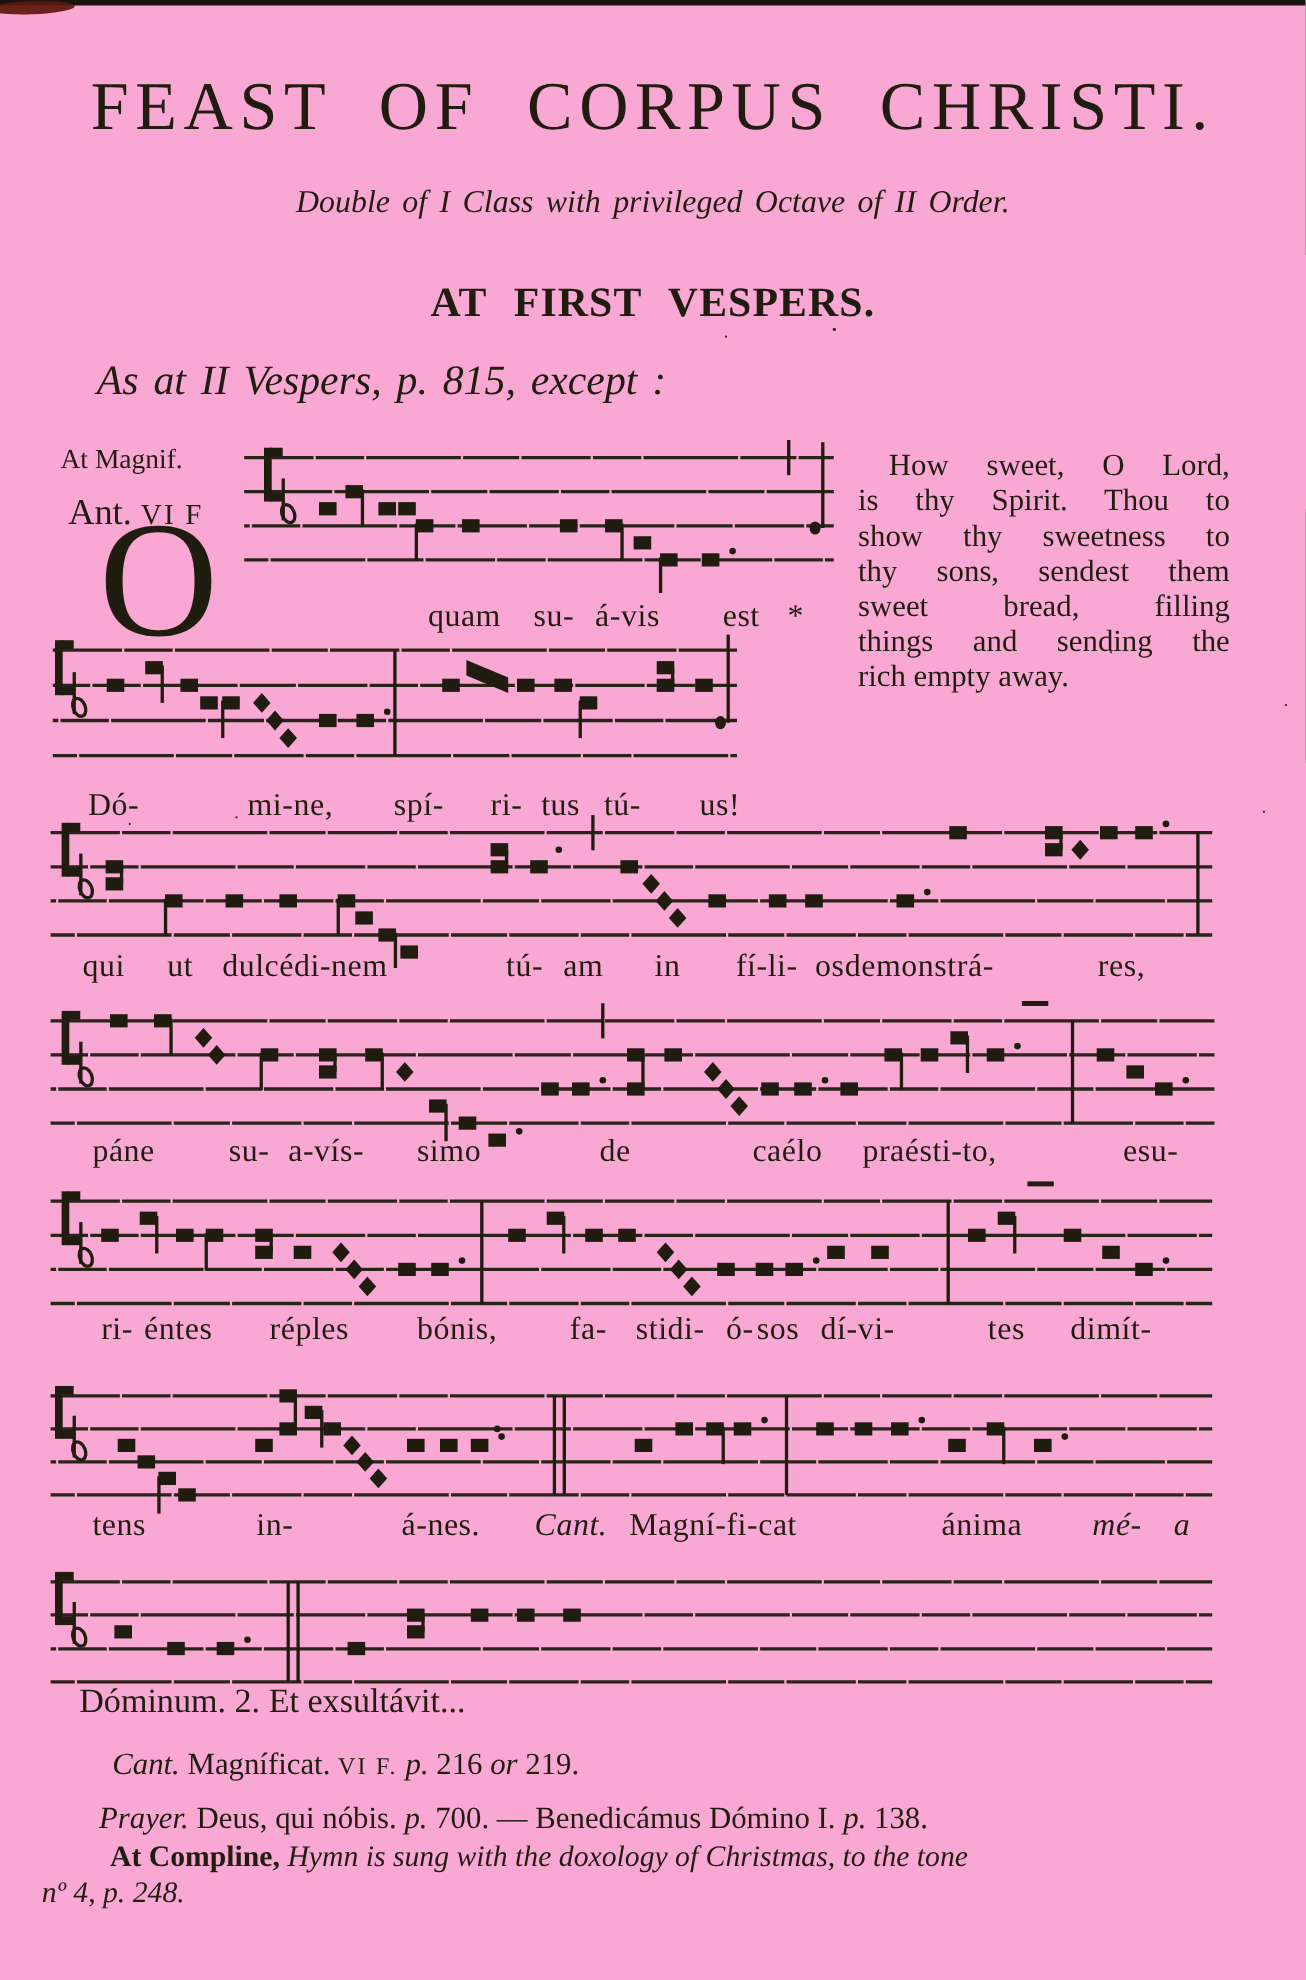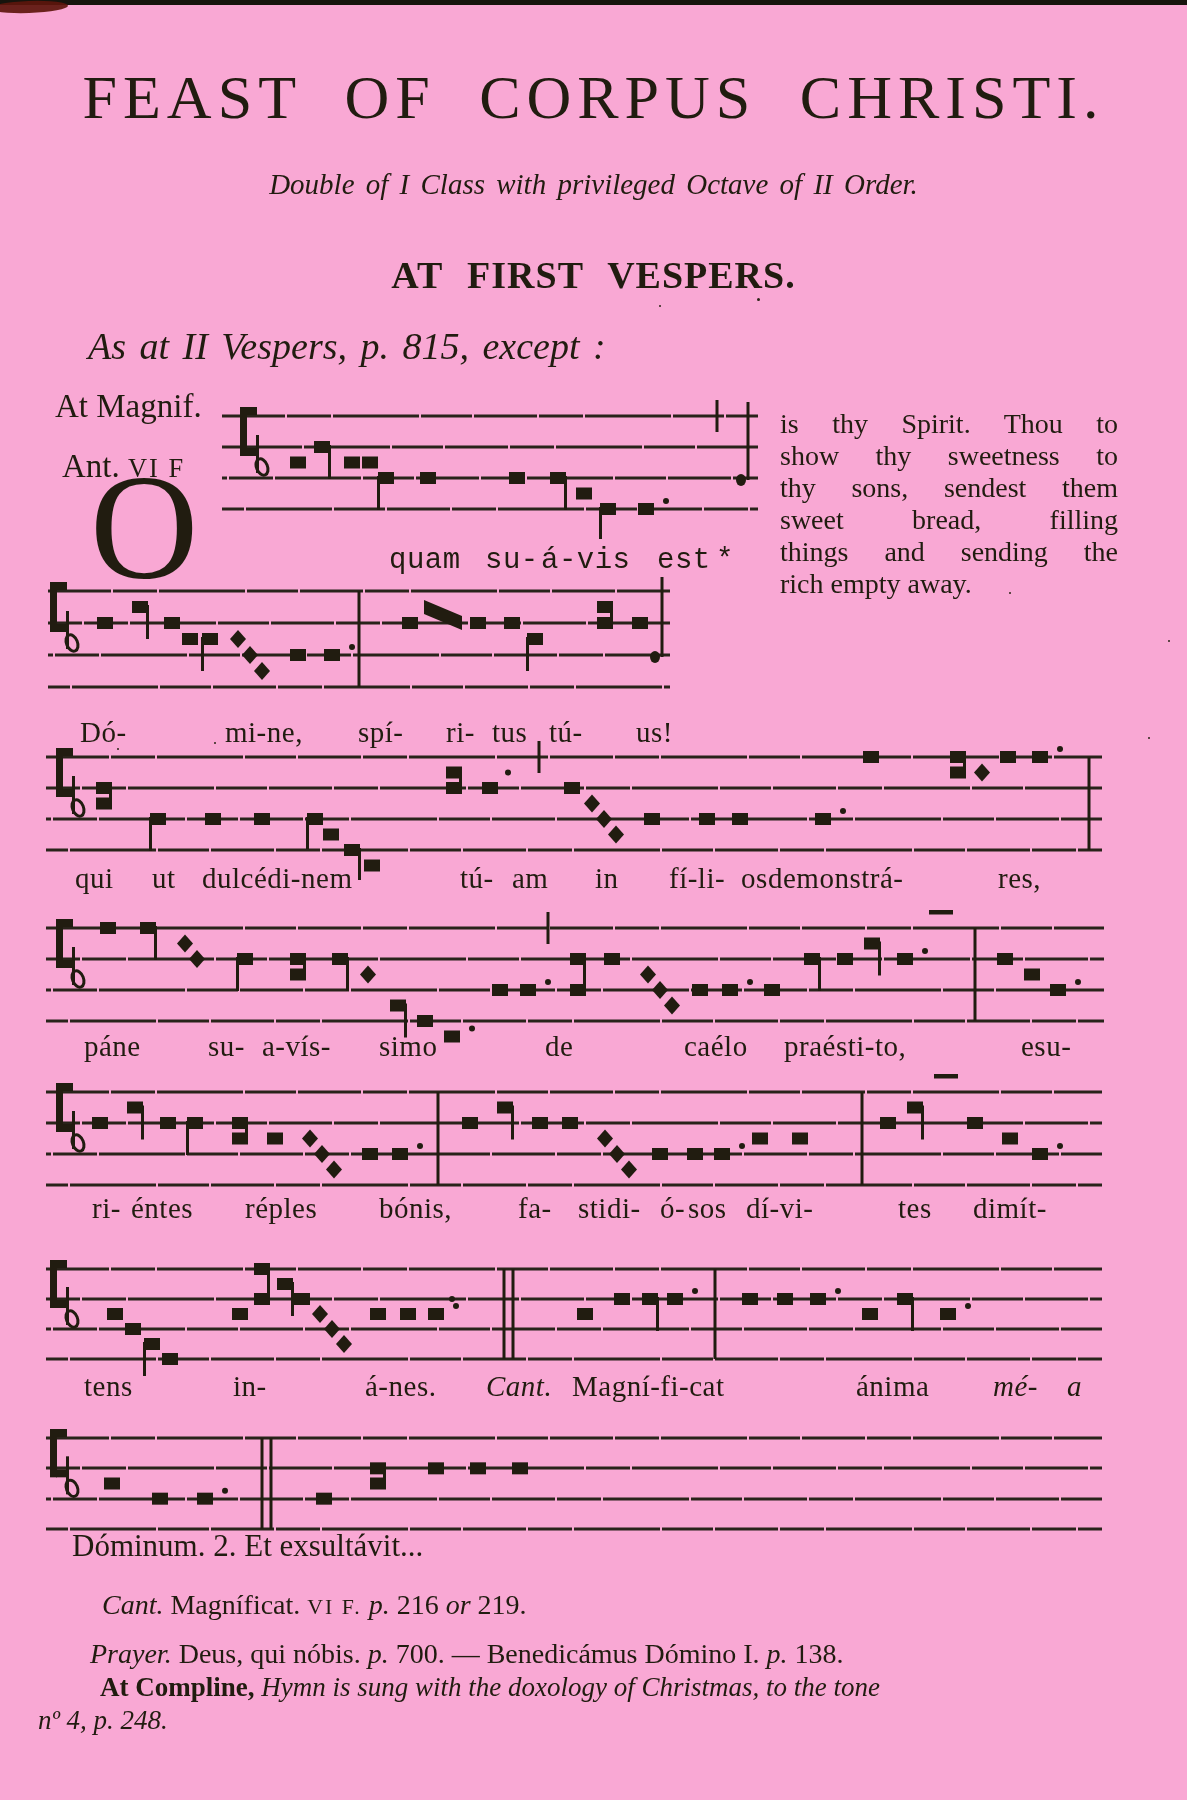--- a/index.html
+++ b/index.html
@@ -9,21 +9,21 @@
   .top-strip{left:0;top:0;width:1187px;height:5px;background:#17140d;}
   .corner-smudge{left:-10px;top:1px;width:78px;height:12px;background:#5d160c;border-radius:50%;
         transform:rotate(-2deg);opacity:.92;}
   .title{left:0;top:62px;width:1187px;text-align:center;font-size:62px;letter-spacing:6px;
         word-spacing:22px;white-space:nowrap;}
   .subtitle{left:0;top:168px;width:1187px;text-align:center;font-style:italic;font-size:29px;
         word-spacing:4px;}
   .heading{left:0;top:253px;width:1187px;text-align:center;font-weight:bold;font-size:38px;
         letter-spacing:1px;word-spacing:14px;}
   .rubric-top{left:88px;top:324px;font-style:italic;font-size:38px;word-spacing:4px;}
-  .lbl1{left:55px;top:388px;font-size:33px;white-space:nowrap;}
+  .lbl1{left:55px;top:404px;font-size:25px;white-space:nowrap;}
   .lbl2{left:62px;top:448px;font-size:33px;white-space:nowrap;}
   .sc{font-size:0.8em;letter-spacing:2px;}
   .big-initial{left:90px;top:452px;font-size:150px;line-height:1;}
   .translation{left:780px;top:408px;width:338px;font-size:28px;line-height:32px;}
   .translation .tl{text-align:justify;text-align-last:justify;}
   .translation .tl.last{text-align-last:left;}
   .translation .tl.first{text-indent:28px;}
   .lyric-row{left:0;top:0;width:1187px;height:42px;}
   .lyric-row span{position:absolute;top:0;font-size:29px;white-space:nowrap;letter-spacing:0.5px;}
   .lyric-row span.it{font-style:italic;}
@@ -47,20 +47,21 @@
   <div class="abs title">FEAST OF CORPUS CHRISTI.</div>
   <div class="abs subtitle">Double of I Class with privileged Octave of II Order.</div>
   <div class="abs heading">AT FIRST VESPERS.</div>
   <div class="abs rubric-top">As at II Vespers, p. 815, except :</div>
 
   <div class="abs lbl1">At Magnif.</div>
   <div class="abs lbl2"><span>Ant.</span> <span class="sc">VI F</span></div>
   <div class="abs big-initial">O</div>
 
   <div class="abs translation" id="translation">
+      <div class="tl first">How sweet, O Lord,</div>
       <div class="tl">is thy Spirit. Thou to</div>
       <div class="tl">show thy sweetness to</div>
       <div class="tl">thy sons, sendest them</div>
       <div class="tl">sweet bread, filling</div>
       <div class="tl">things and sending the</div>
       <div class="tl last">rich empty away.</div>
     </div>
 <svg class="staff" viewBox="0 0 546 149" style="left:216px;top:390px;width:546px;height:149px">
       <path d="M6 26 H 542" stroke="#29231a" stroke-width="3" fill="none" stroke-dasharray="63 2 44 2 86 2 51 2" stroke-dashoffset="0"></path>
       <path d="M6 57 H 542" stroke="#29231a" stroke-width="3" fill="none" stroke-dasharray="63 2 44 2 86 2 51 2" stroke-dashoffset="29"></path>
@@ -350,21 +351,21 @@
       <rect x="220.5" y="26" width="3" height="91" fill="#211c10"></rect>
       <rect x="229.5" y="26" width="3" height="91" fill="#211c10"></rect>
       <rect x="276" y="80.66666666666674" width="16" height="12" fill="#211c10"></rect>
       <rect x="330" y="65.5" width="16" height="12" fill="#211c10"></rect>
       <rect x="330" y="50.33333333333326" width="16" height="12" fill="#211c10"></rect>
       <rect x="343" y="56.33333333333326" width="3" height="15.166666666666742" fill="#211c10"></rect>
       <rect x="388" y="50.33333333333326" width="16" height="12" fill="#211c10"></rect>
       <rect x="430" y="50.33333333333326" width="16" height="12" fill="#211c10"></rect>
       <rect x="472" y="50.33333333333326" width="16" height="12" fill="#211c10"></rect>
     </svg>
-    <div class="abs lyric-row" style="top: 544px; font-family: Liberation Mono, monospace;">
+    <div class="abs lyric-row" style="top: 544px;">
       <span style="left: 389px;">quam</span>
       <span style="left: 485px;">su-</span>
       <span style="left: 541px;">á-vis</span>
       <span style="left: 657px;">est</span>
       <span style="left: 716px;">*</span>
     </div>
     <div class="abs lyric-row" style="top: 716px;">
       <span style="left: 80px;">Dó-</span>
       <span style="left: 225px;">mi-ne,</span>
       <span style="left: 358px;">spí-</span>

